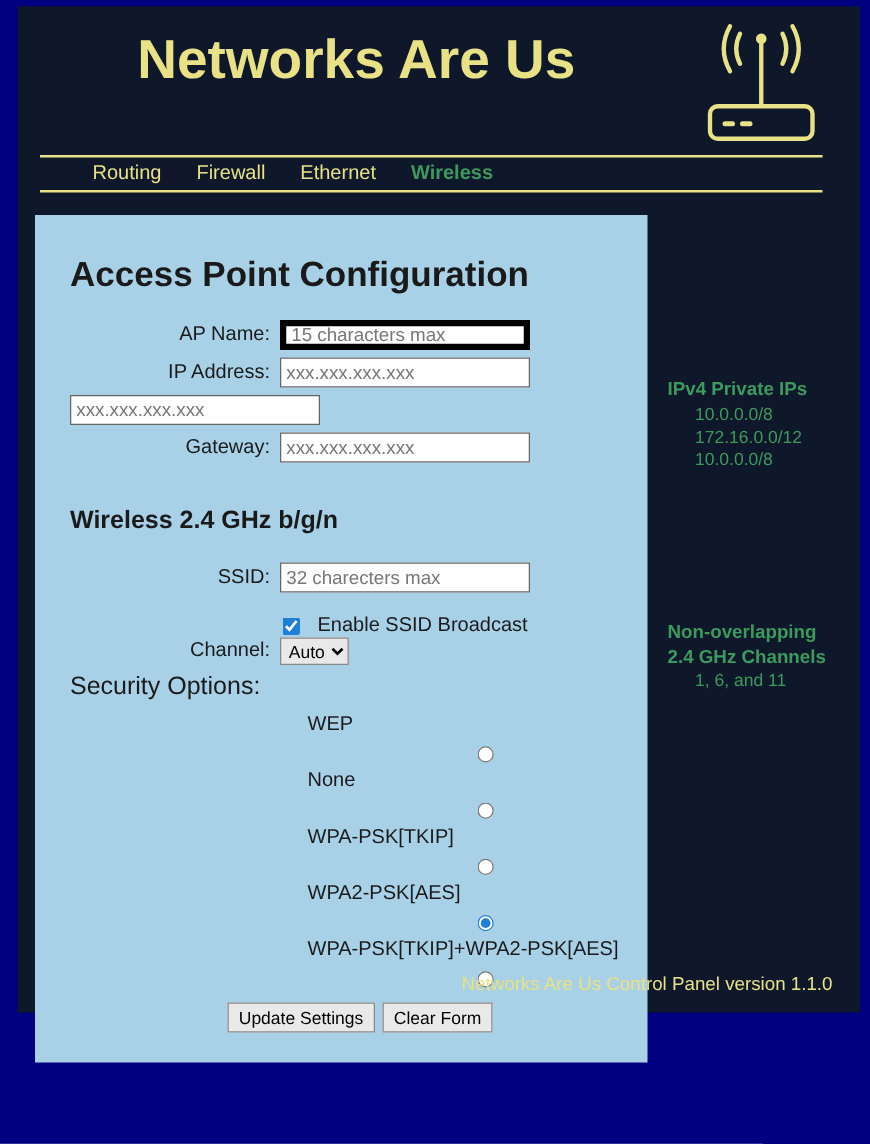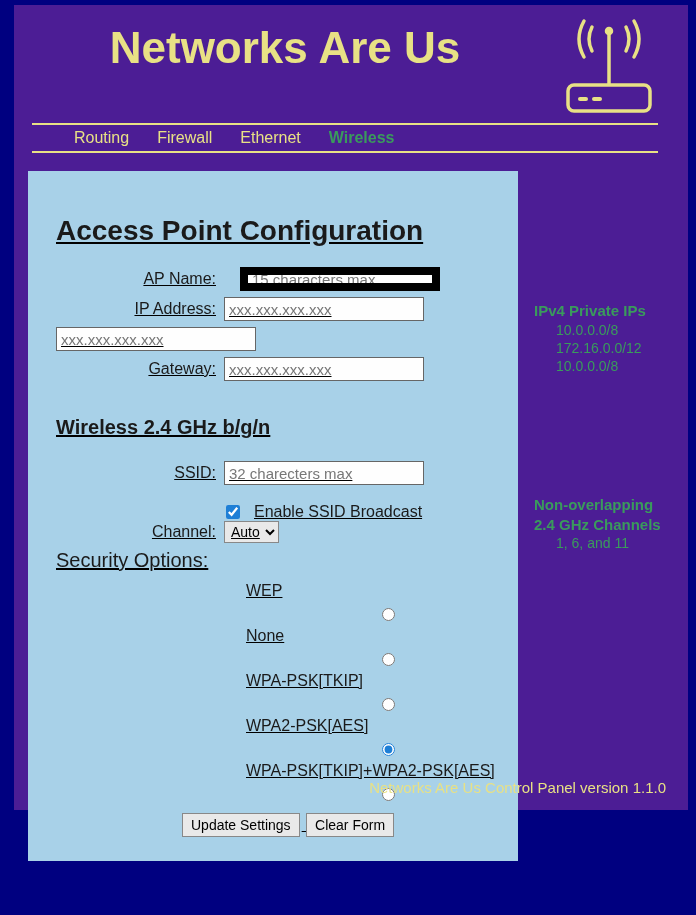--- a/index.html
+++ b/index.html
@@ -3,21 +3,21 @@
   <meta charset="utf-8">
   <style>
     * { box-sizing: border-box; margin: 0; padding: 0; }
     body {
       background: #000080;
       font-family: Arial, sans-serif;
       width: 696px;
       height: 915px;
     }
     .container {
-      background: #4c1d95;
+      background: #0f172a;
       margin: 5px 8px 5px 14px;
       height: 805px;
       position: relative;
     }
     .header {
       display: flex;
       justify-content: space-between;
       padding: 0 20px 0 0;
     }
     .title {
@@ -53,22 +53,21 @@
       color: #3a9b5c;
       font-weight: bold;
     }
     .content-area {
       display: flex;
       padding: 18px 10px 10px 14px;
     }
     .main-panel {
       background: #a8d1e8;
       width: 490px;
-      padding: 44px 18px 24px 28px;
-      text-decoration: underline;
+      padding: 32px 18px 24px 28px;
     }
     .panel-title {
       font-size: 28px;
       font-weight: bold;
       color: #1a1a1a;
       margin-bottom: 20px;
     }
     .form-row {
       display: flex;
       align-items: center;
@@ -87,22 +86,21 @@
       padding: 2px 4px;
       border: 1px solid #666;
       background: #fefefe;
       font-size: 15px;
       font-family: Arial, sans-serif;
     }
     .text-input::placeholder {
       color: #777;
     }
     .text-input.focused {
-      border: 8px solid #000000;
-      margin-left: 16px;
+      border: 5px solid #000000;
     }
     .section-title {
       font-size: 20px;
       font-weight: bold;
       color: #1a1a1a;
       margin-top: 35px;
       margin-bottom: 22px;
     }
     .checkbox-row {
       display: flex;

